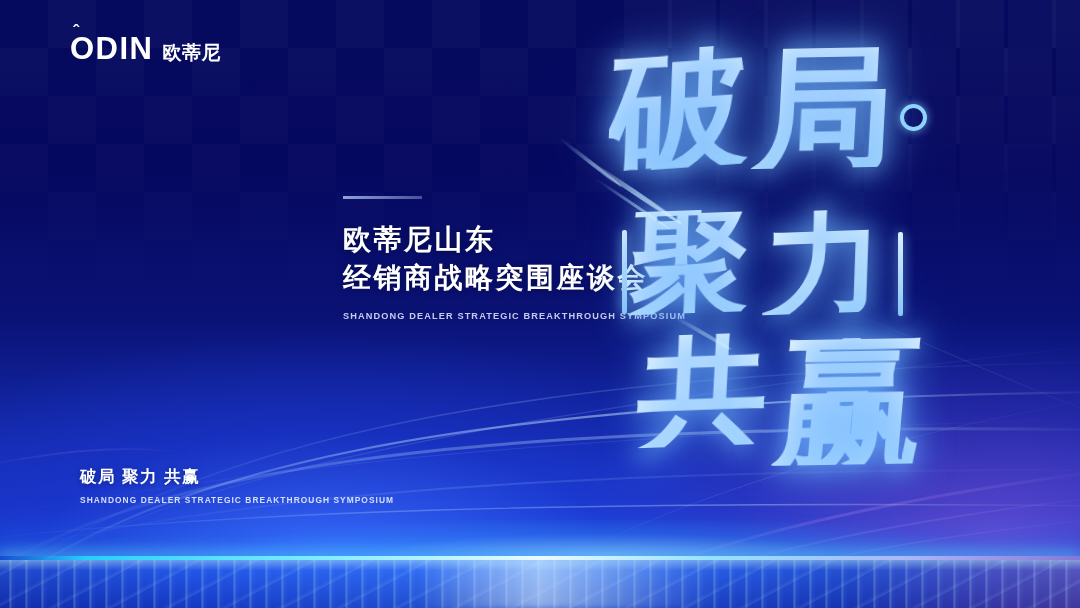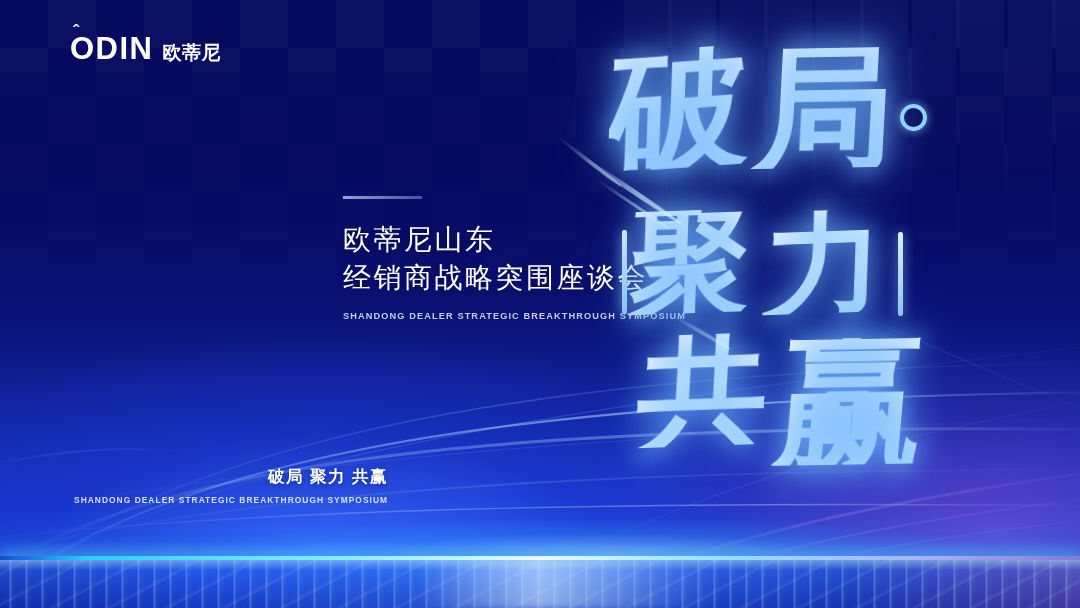--- a/index.html
+++ b/index.html
@@ -120,37 +120,37 @@
   
   .title-block { position: absolute; left: 343px; top: 196px; }
   .title-rule {
     width: 79px; height: 3px;
     background: linear-gradient(90deg, rgba(150,170,225,0.95), rgba(120,140,205,0.55));
     margin-bottom: 22px;
   }
   .title-cn {
     color: #ffffff;
     font-size: 28px;
-    font-weight: 400;
+    font-weight: 700;
     letter-spacing: 2.5px;
     line-height: 1.37;
     text-shadow: 0 1px 6px rgba(0,0,0,0.35);
   }
   .title-en {
     margin-top: 13px;
     color: #d5dcf5;
     font-size: 9.2px;
     font-weight: 600;
     letter-spacing: 1.12px;
     white-space: nowrap;
     opacity: 0.92;
   }
 
   
-  .tagline { position: absolute; left: 74px; top: 466px; text-align: right; }
+  .tagline { position: absolute; left: 80px; top: 466px; }
   .tagline-cn {
     color: #ffffff; font-size: 16.5px; font-weight: 700; letter-spacing: 1.5px;
     text-shadow: 0 1px 5px rgba(0,20,80,0.55);
   }
   .tagline-en {
     margin-top: 7px;
     color: #dde6ff; font-size: 8.4px; font-weight: 600; letter-spacing: 1.05px;
     white-space: nowrap; opacity: 0.95;
   }
 

